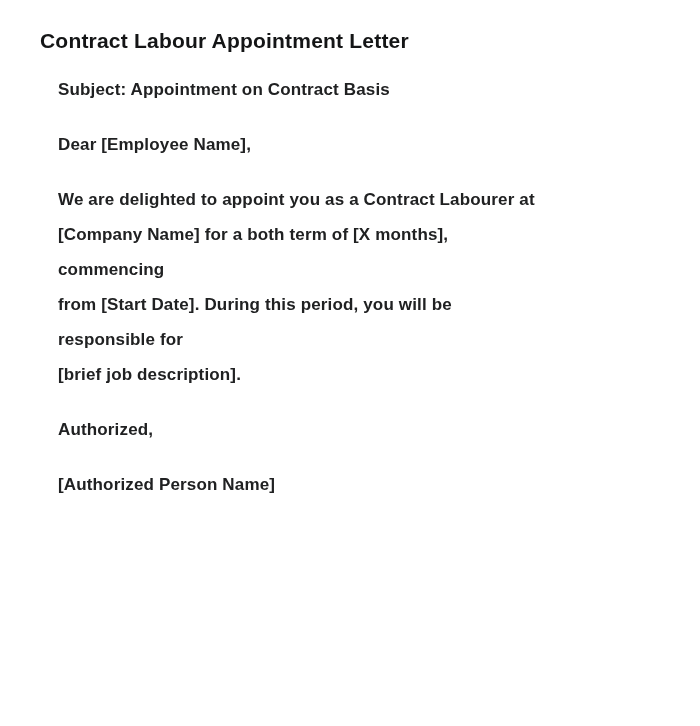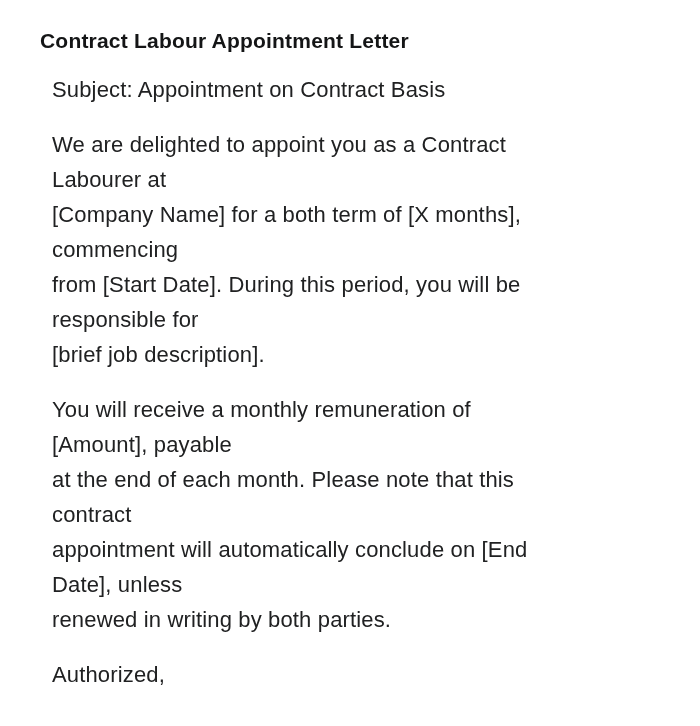--- a/index.html
+++ b/index.html
@@ -19,44 +19,42 @@
   }
   .title {
     font-size: 21px;
     line-height: 30px;
     font-weight: 700;
     color: #141516;
     letter-spacing: 0.2px;
     margin: 0 0 16px 0;
   }
   .line, .para {
-    font-size: 22px;
+    font-size: 17px;
     line-height: 35px;
-    font-weight: 400;
+    font-weight: 700;
     letter-spacing: 0.15px;
-    margin: 0 0 20px 12px;
+    margin: 0 0 20px 18px;
     white-space: pre-line; 
     max-width: 620px;
   }
 </style>
 </head>
 <body>
 
 <div class="page">
   <h1 class="title">Contract Labour Appointment Letter</h1>
 
   <p class="line">Subject: Appointment on Contract Basis</p>
 
+  <p class="line">Dear [Employee Name],</p>
 
   <p class="para">We are delighted to appoint you as a Contract Labourer at
 [Company Name] for a both term of [X months], commencing
 from [Start Date]. During this period, you will be responsible for
 [brief job description].</p>
 
-  <p class="para">You will receive a monthly remuneration of [Amount], payable
-at the end of each month. Please note that this contract
-appointment will automatically conclude on [End Date], unless
-renewed in writing by both parties.</p>
 
 
   <p class="line">Authorized,</p>
 
+  <p class="line">[Authorized Person Name]</p>
 </div>
 
 </body></html>

